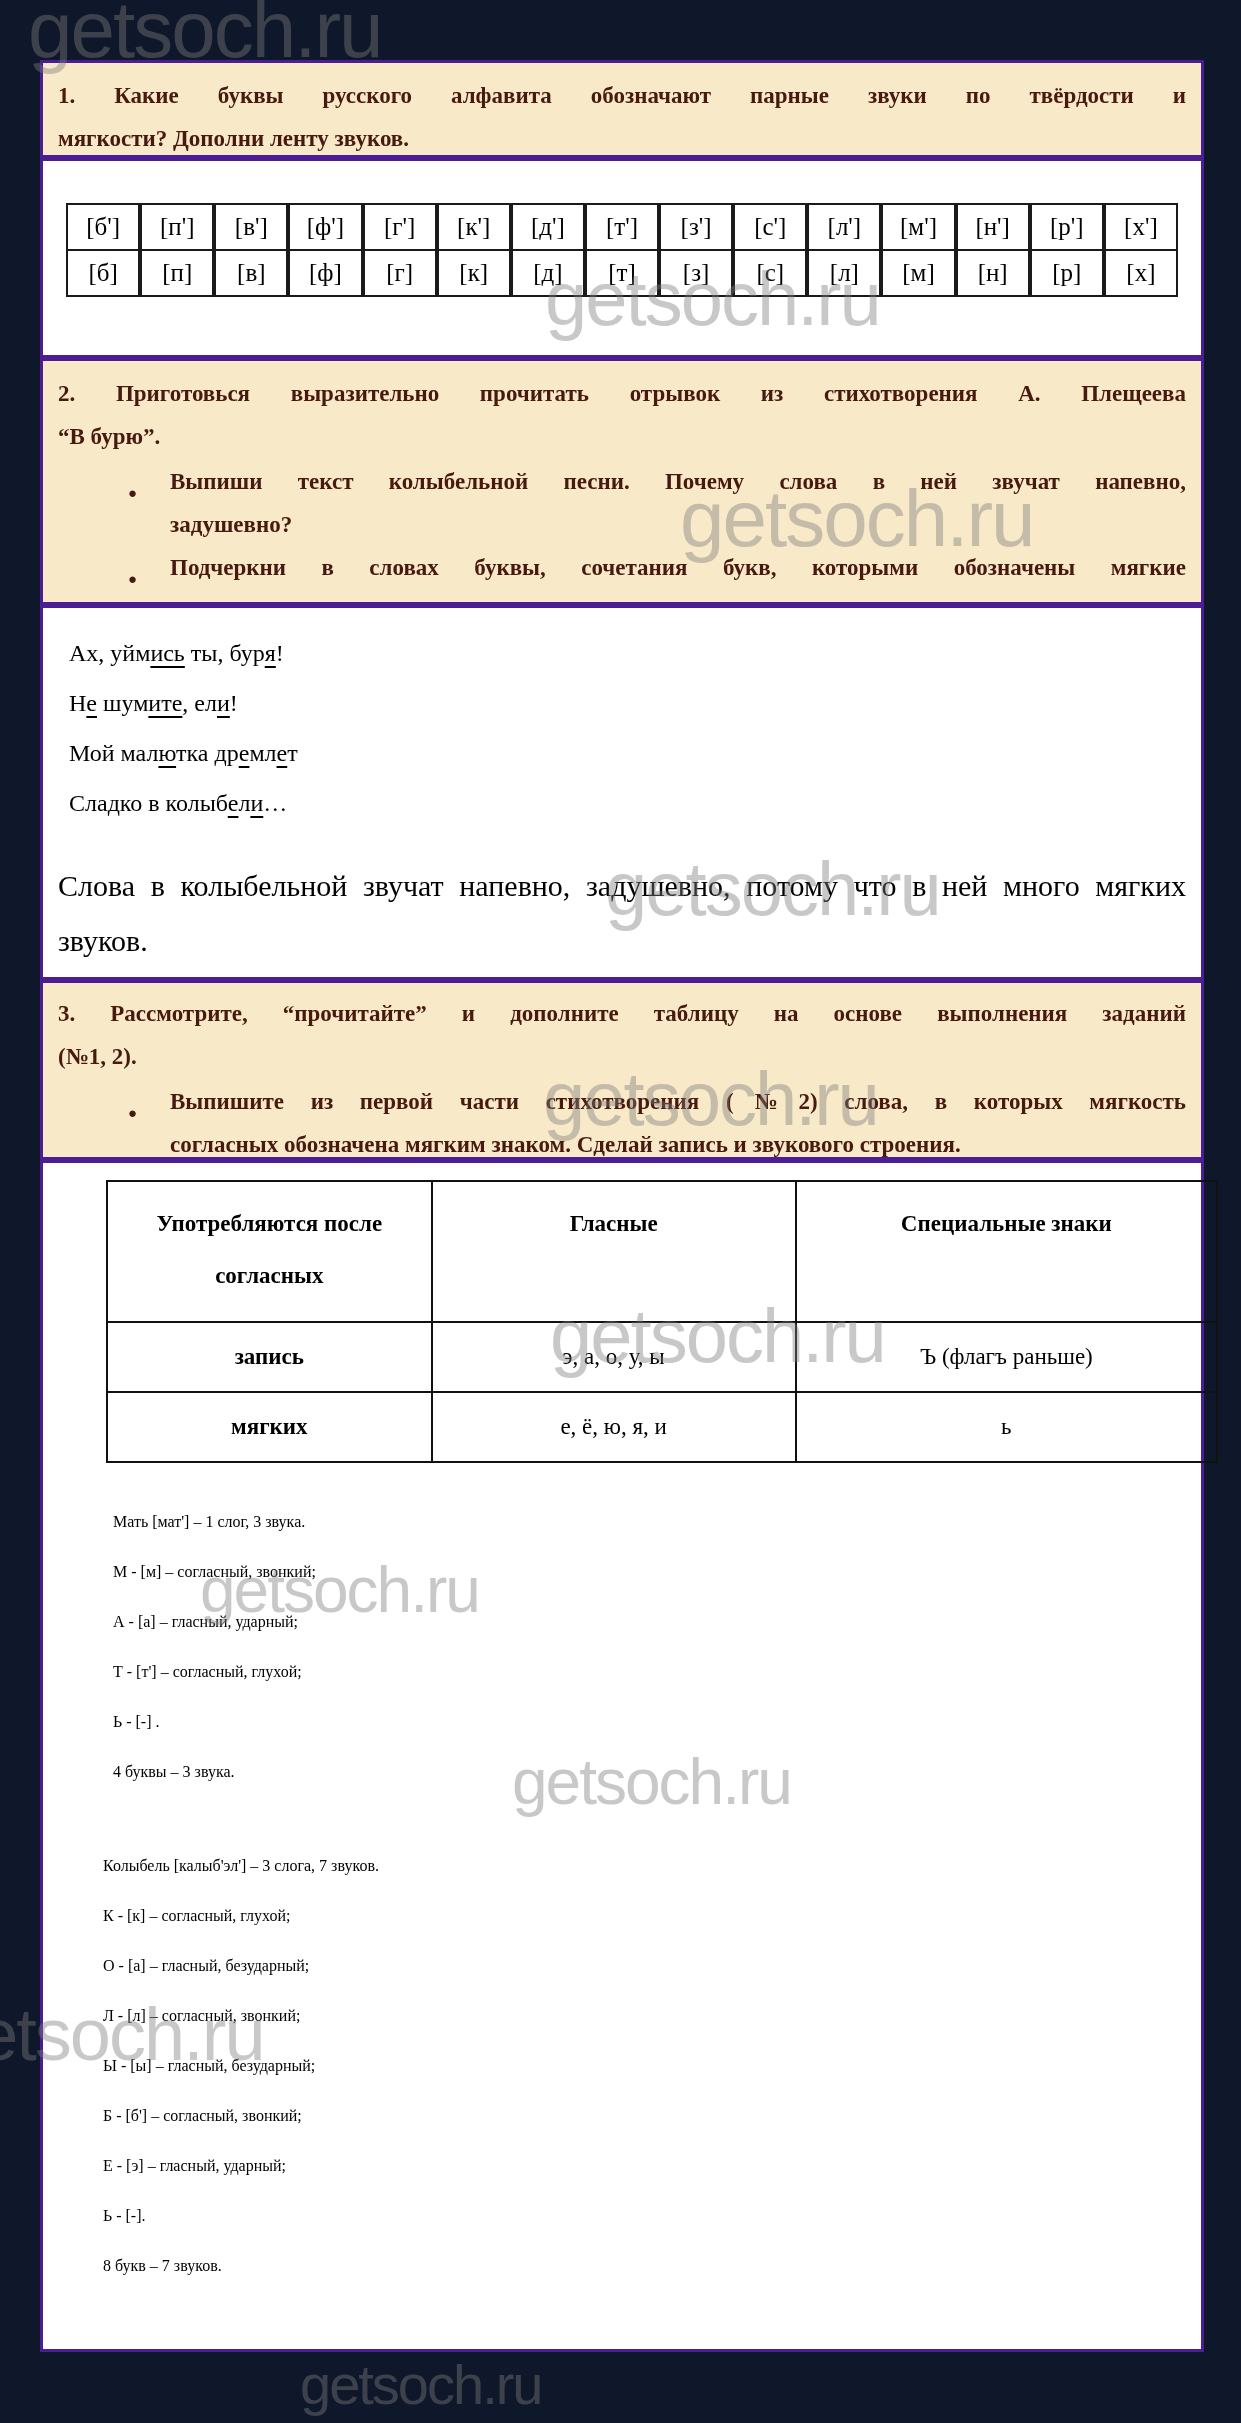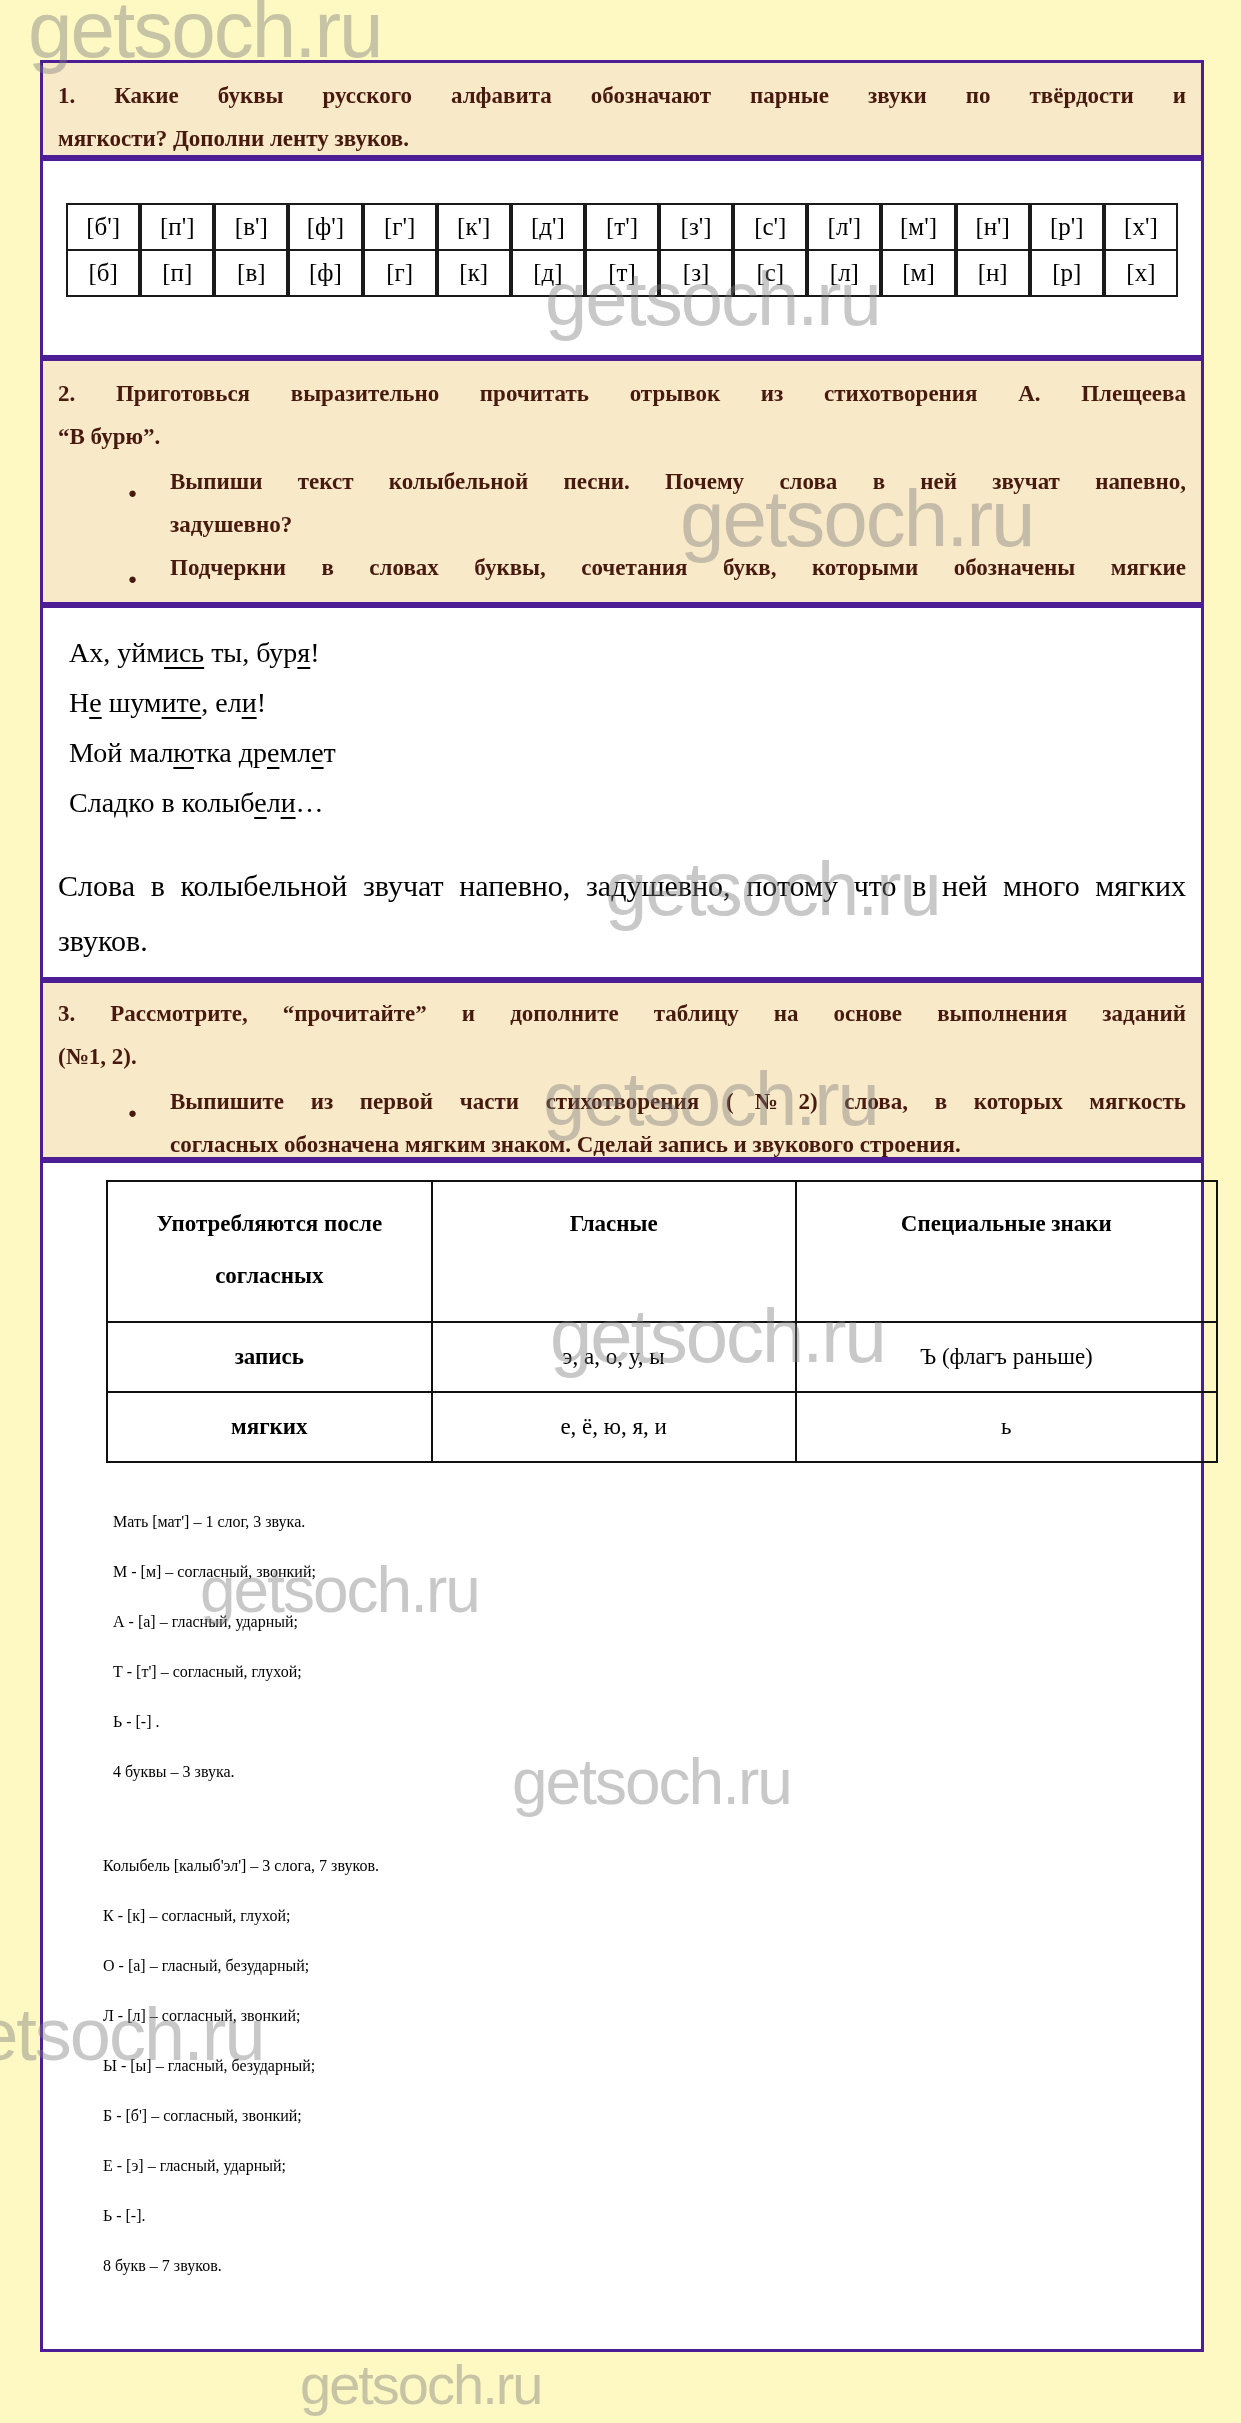--- a/index.html
+++ b/index.html
@@ -1,16 +1,16 @@
 <!DOCTYPE html>
 <html><head>
 <meta charset="utf-8">
 <style>
   html,body{margin:0;padding:0;background:#fff;}
-  .page{position:relative;width:1241px;height:2423px;background:#fef9c3;overflow:hidden;
+  .page{position:relative;width:1241px;height:2423px;background:#0f172a;overflow:hidden;
         font-family:"Liberation Serif",serif;color:#000;}
   
   .box{position:absolute;left:40px;width:1164px;border:3px solid #4c1d95;box-sizing:border-box;z-index:1;}
   .qbox{background:#f8e9c8;color:#47190f;font-weight:bold;font-size:23px;}
   .abox{background:#ffffff;}
   .b-q1{top:60px;height:98px;padding:11px 15px 0 15px;}
   .b-a1{top:158px;height:200px;}
   .b-q2{top:358px;height:247px;padding:11px 15px 0 15px;}
   .b-a2{top:605px;height:375px;}
   .b-q3{top:980px;height:180px;padding:9px 15px 0 15px;}
@@ -20,21 +20,21 @@
   .qbox ul{margin:2px 0 0 0;padding:0 0 0 112px;}
   .qbox li{list-style:none;position:relative;line-height:43px;}
   .qbox li::before{content:"●";position:absolute;left:-42px;top:12px;font-size:15px;}
   
   .sounds{margin:42px 0 0 23px;width:1112px;}
   .srow{display:grid;grid-template-columns:repeat(15,1fr);}
   .srow + .srow{margin-top:-2px;}
   .scell{border:2px solid #1a1a1a;height:44px;display:flex;align-items:center;justify-content:center;
          font-size:25px;background:transparent;}
   
-  .poem{padding:20px 0 0 26px;font-size:28px;}
+  .poem{padding:20px 0 0 26px;font-size:24px;}
   .poem-line{line-height:50px;}
   .u{text-decoration:underline;text-underline-offset:5px;text-decoration-thickness:2px;}
   .expl{margin:30px 15px 0 15px;font-size:30px;line-height:55px;}
   
   .vtable{border-collapse:collapse;margin:17px 0 0 22px;width:1112px;table-layout:fixed;}
   .vtable td{border:2.5px solid #111;vertical-align:top;text-align:center;font-size:23px;}
   .vtable .hc{font-weight:bold;padding-top:16px;height:122px;line-height:52px;}
   .vtable .c1{width:29.2%;}
   .vtable .c2{width:32.8%;}
   .vtable .c3{width:38%;}

